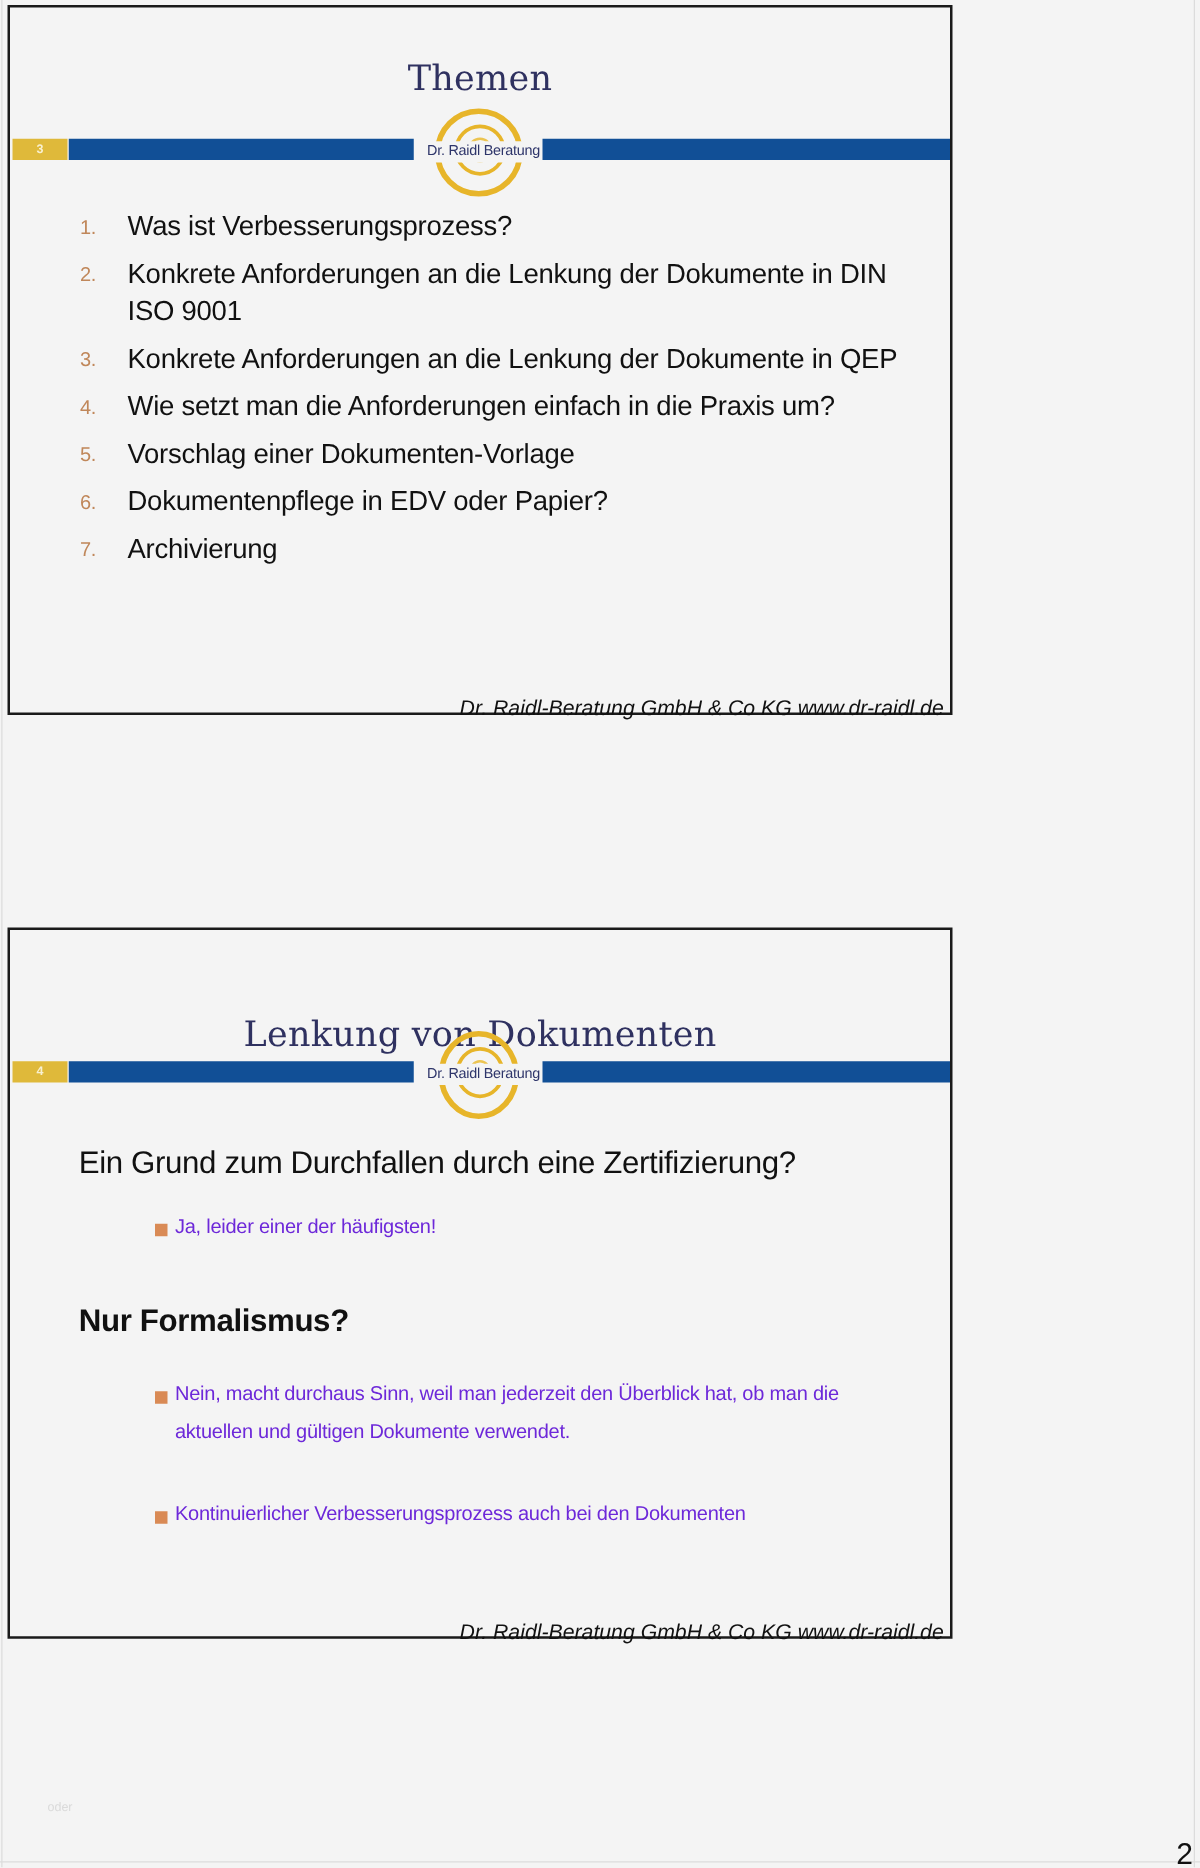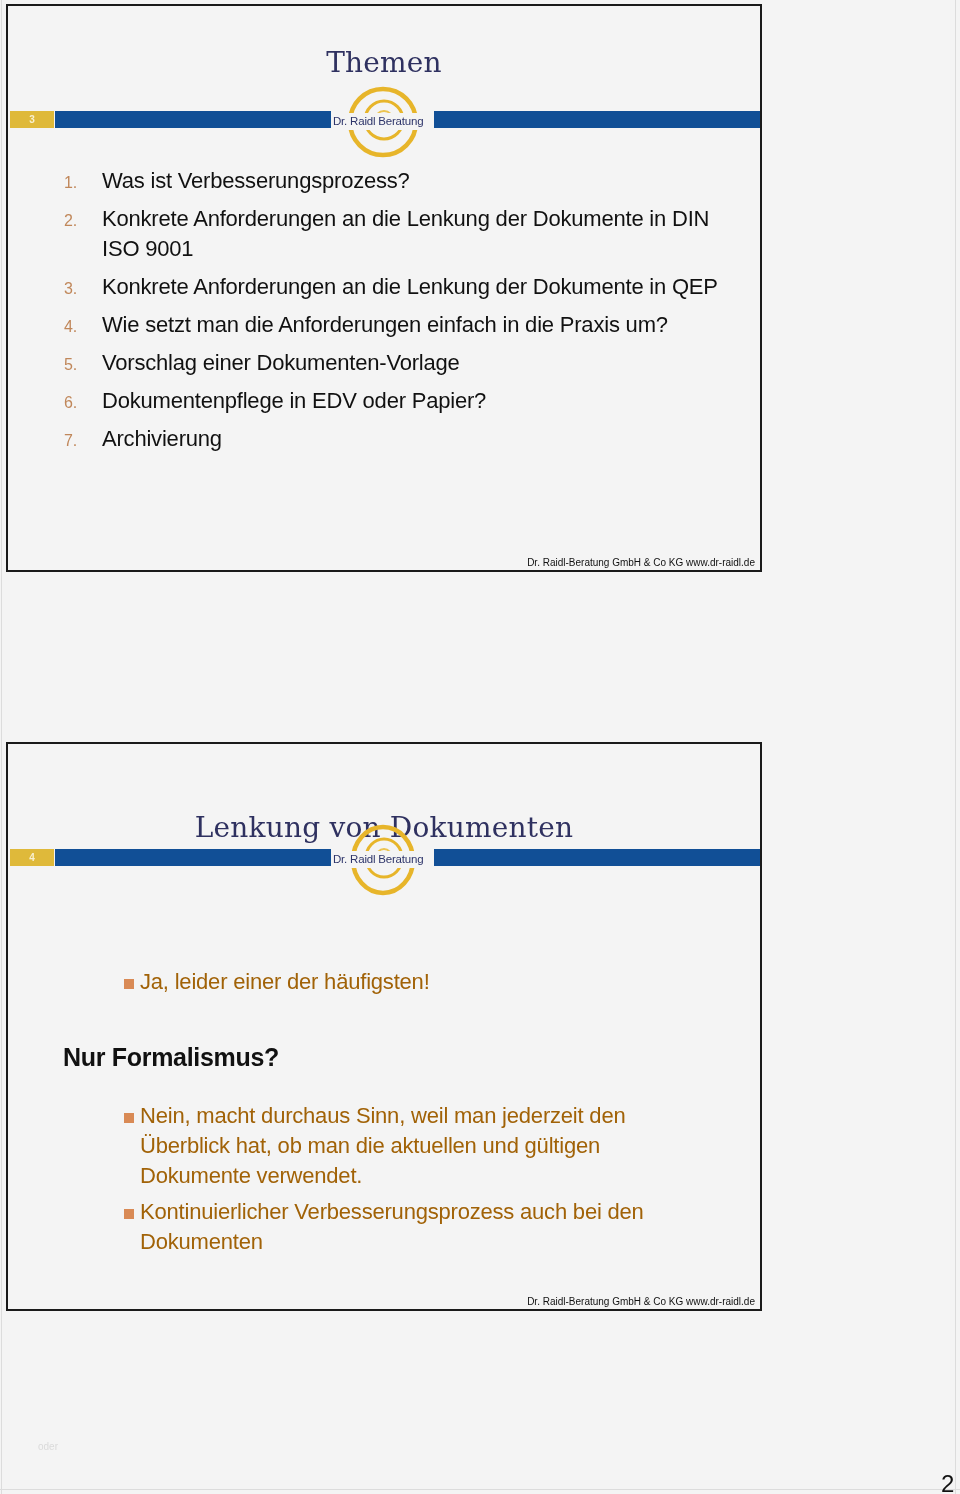--- a/index.html
+++ b/index.html
@@ -32,36 +32,36 @@
       position: absolute; left: 47px; height: 17px; width: 276px; background: #114f96;
     }
     .band-right {
       position: absolute; left: 426px; height: 17px; right: 0; background: #114f96;
     }
     .logo {
       position: absolute; left: 323px; width: 103px; height: 72px;
     }
     .logo svg { position: absolute; left: 0; top: 0; }
     .logo-text {
-      position: absolute; left: 2px; width: 99px; text-align: left;
+      position: absolute; left: 2px; width: 99px; text-align: right;
       font-family: "Liberation Sans", sans-serif;
       font-size: 11.5px; color: #2e356a; letter-spacing: -0.2px;
     }
     .footer {
-      position: absolute; right: 5px; font-size: 10px; color: #111;
+      position: absolute; right: 5px; font-size: 17px; font-style: italic; color: #111;
     }
 
     
     .topics { position: absolute; left: 56px; top: 160px; width: 680px; margin: 0; padding: 0; list-style: none; }
     .topic { position: relative; padding-left: 38px; font-size: 22px; line-height: 30px; color: #111; margin-bottom: 8px; letter-spacing: -0.2px; }
     .topic-num { position: absolute; left: 0; top: 2px; font-size: 16px; color: #c0875a; }
 
     
     .heading { position: absolute; left: 55px; font-size: 25px; color: #111; letter-spacing: -0.3px; }
-    .bullet { position: absolute; left: 116px; width: 600px; font-size: 22px; line-height: 30px; color: #a16207; padding-left: 16px; letter-spacing: -0.2px; }
+    .bullet { position: absolute; left: 116px; width: 600px; font-size: 16px; line-height: 30px; color: #6d28d9; padding-left: 16px; letter-spacing: -0.2px; }
     .bullet-mark { position: absolute; left: 0; top: 12px; width: 10px; height: 10px; background: #d98a55; }
 
     .watermark { position: absolute; left: 38px; top: 1441px; font-size: 10px; color: #dadada; }
     .page-number { position: absolute; left: 941px; top: 1470px; font-size: 24px; color: #111; }
   </style>
 </head>
 <body>
 
 <div class="page-edge-left"></div>
 <div class="page-edge-right"></div>
@@ -105,20 +105,21 @@
 
   <div class="logo" style="top:78px;">
     <svg width="103" height="76" viewBox="0 0 103 76">
       <ellipse cx="52" cy="38" rx="30" ry="33" fill="none" stroke="#e7b52a" stroke-width="4.5"></ellipse>
       <ellipse cx="53" cy="36" rx="18" ry="19" fill="none" stroke="#e7b52a" stroke-width="3"></ellipse>
       <ellipse cx="53" cy="36" rx="8" ry="9" fill="none" stroke="#ecc451" stroke-width="2"></ellipse>
     </svg>
     <div class="logo-text" style="top:29px; background:#f4f4f4; height:17px; line-height:17px;">Dr. Raidl Beratung</div>
   </div>
 
+  <div class="heading" style="top:172px;">Ein Grund zum Durchfallen durch eine Zertifizierung?</div>
   <div class="bullet" style="top:223px;">
     <span class="bullet-mark"></span>
     <span>Ja, leider einer der häufigsten!</span>
   </div>
 
   <div class="heading" style="top:299px;font-weight:bold;">Nur Formalismus?</div>
   <div class="bullet" style="top:453px; width:580px;">
     <span class="bullet-mark"></span>
     <span>Kontinuierlicher Verbesserungsprozess auch bei den Dokumenten</span>
   </div>

